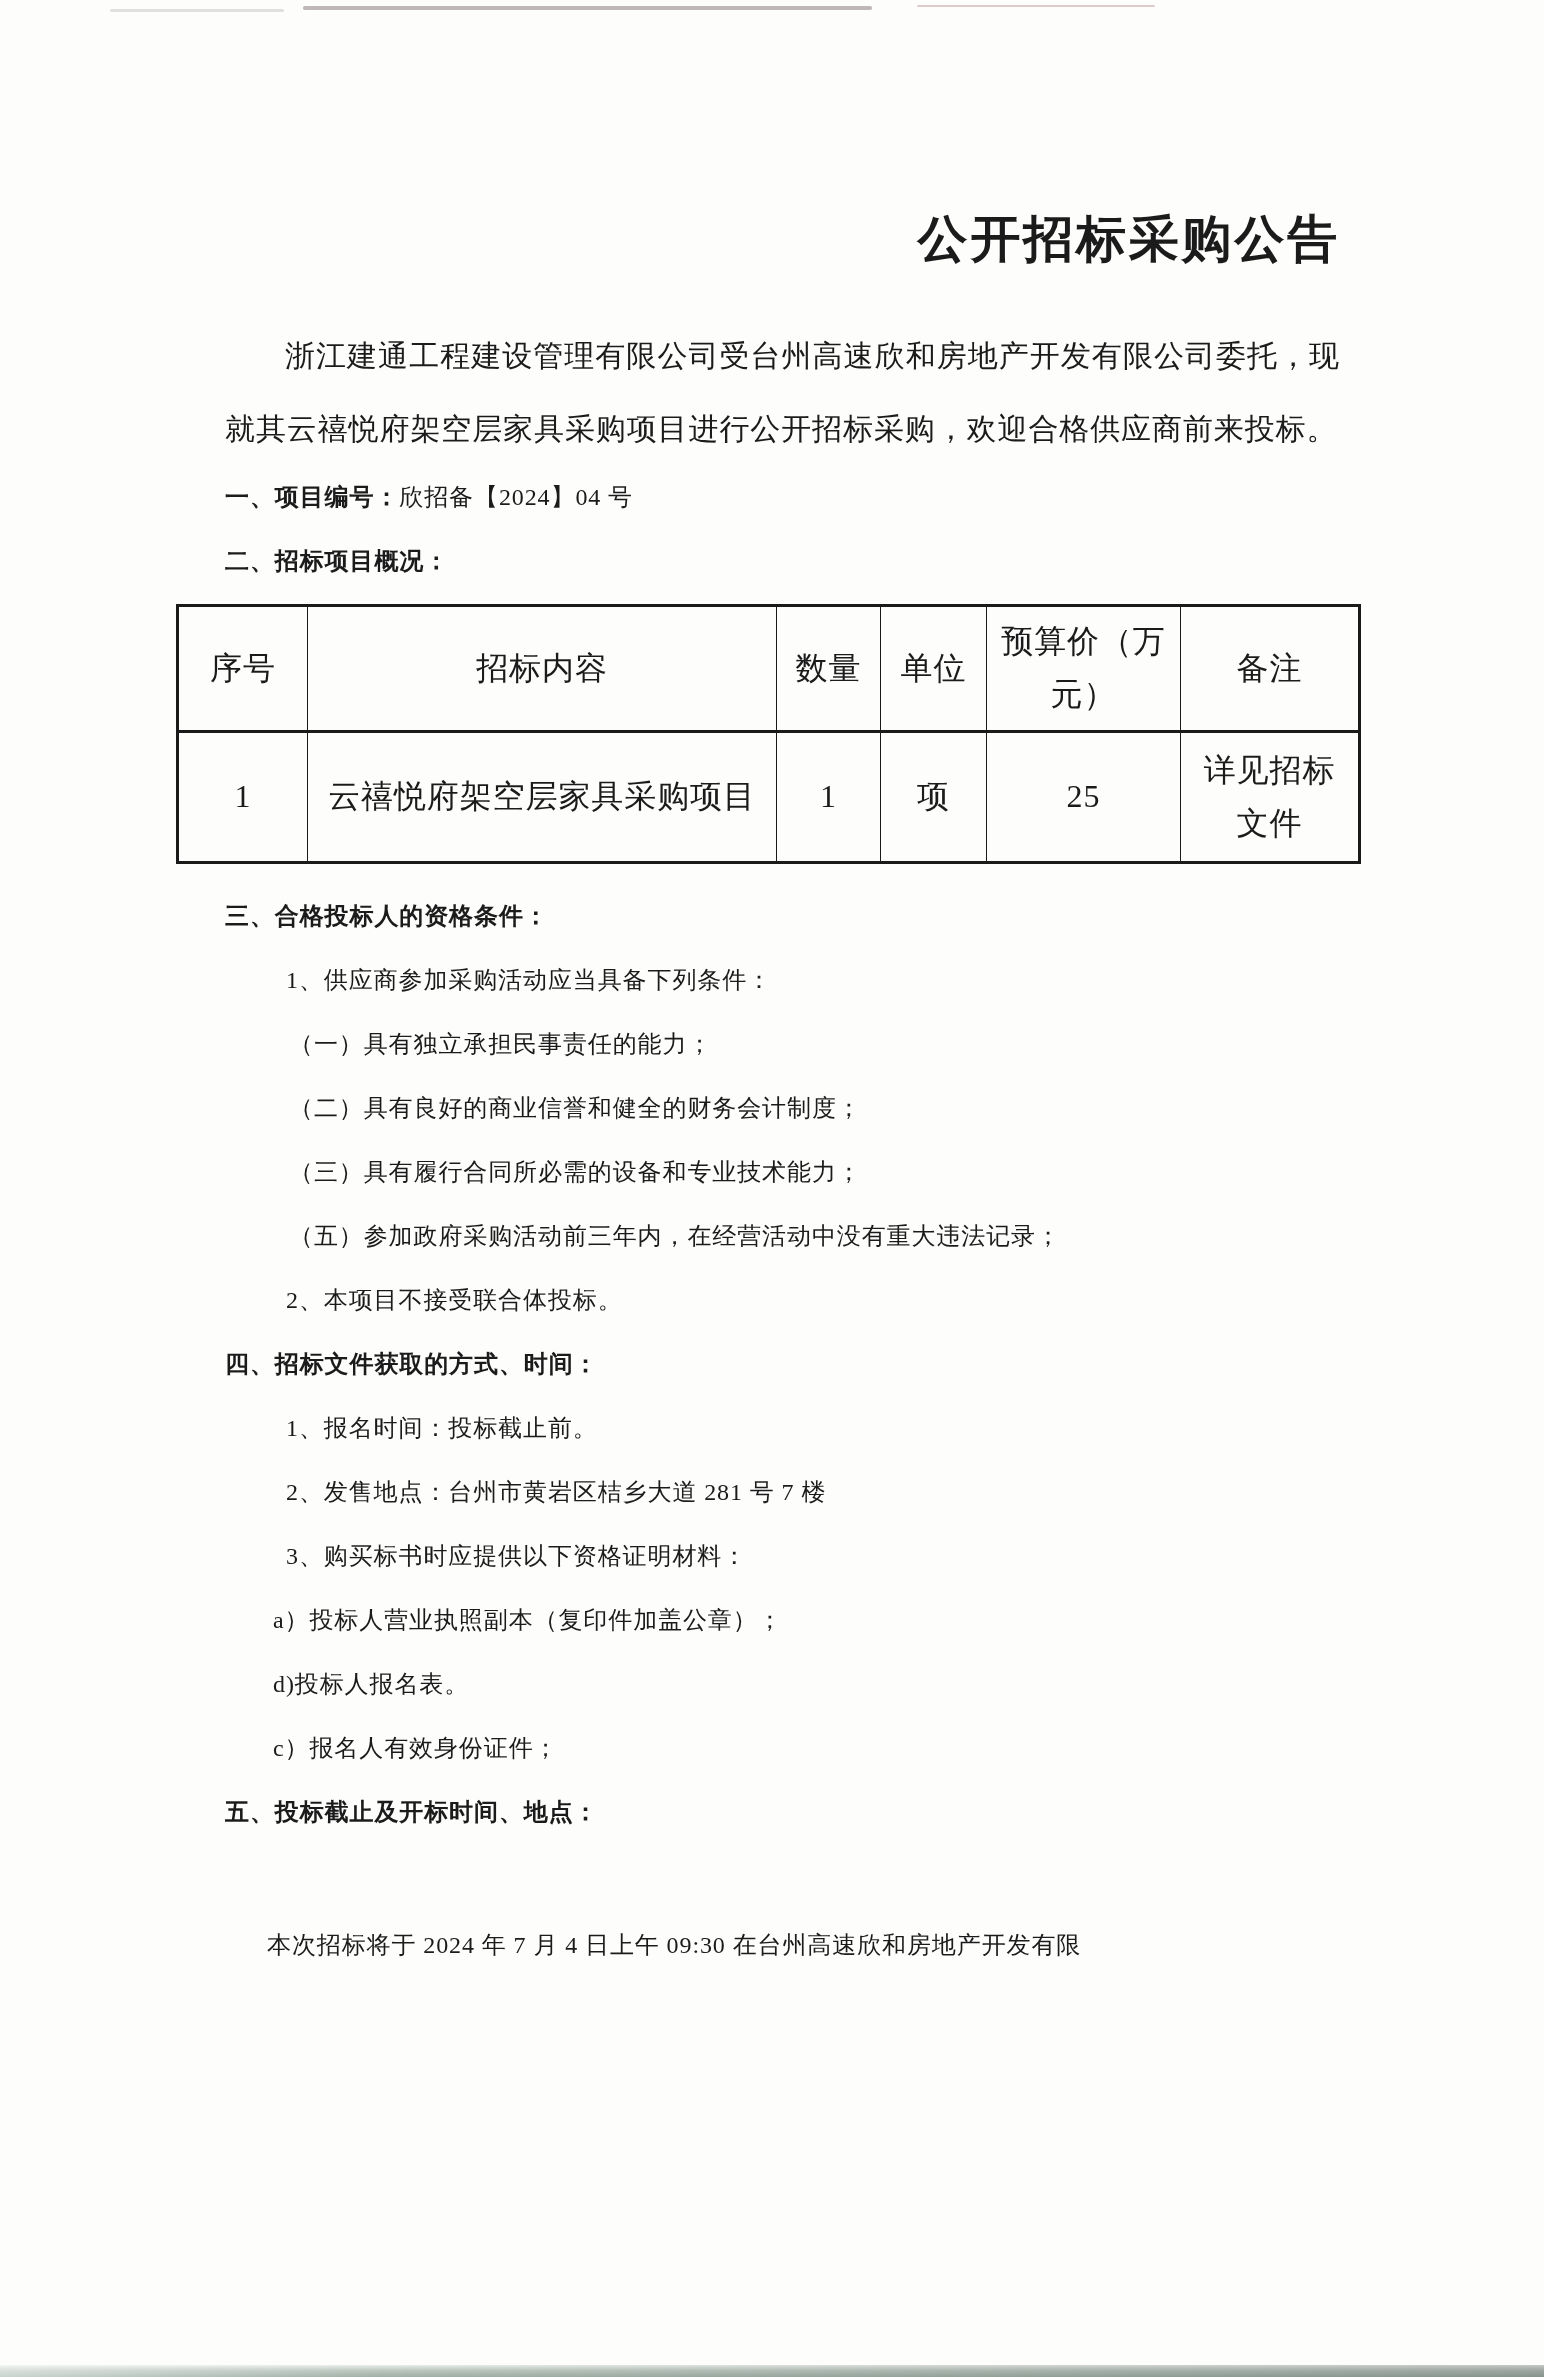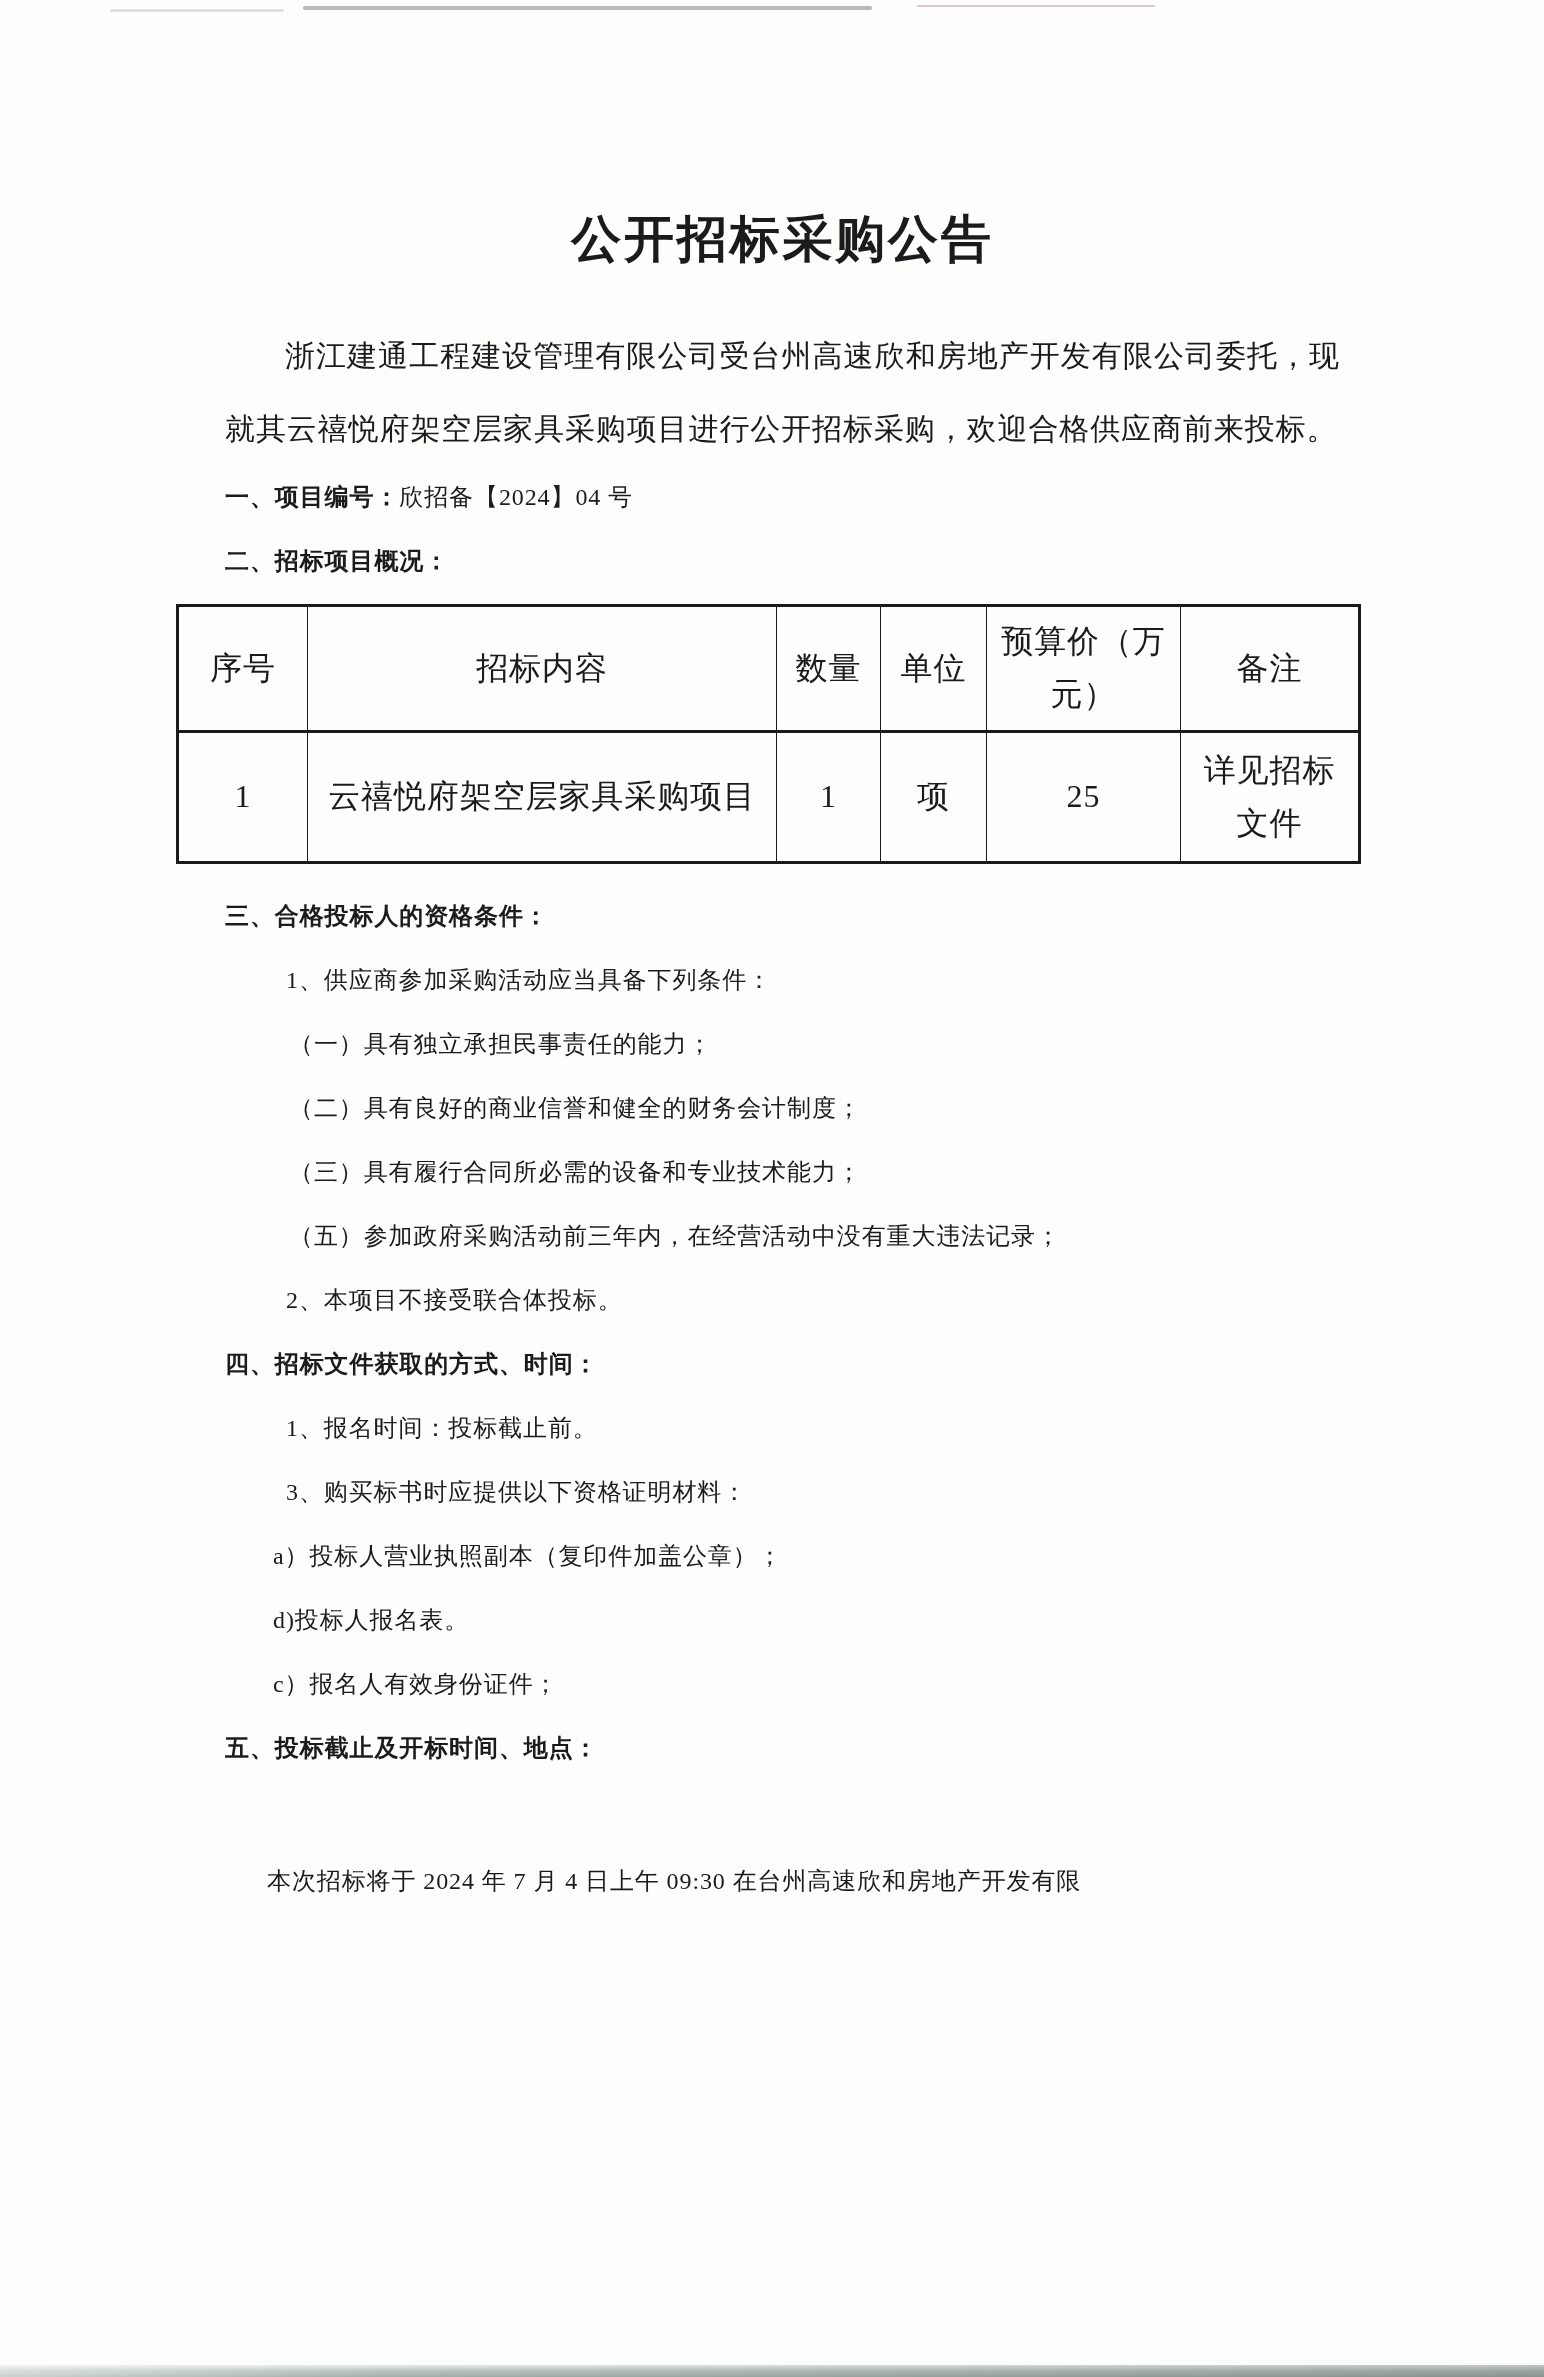--- a/index.html
+++ b/index.html
@@ -9,21 +9,21 @@
     margin:0 auto;
     background:#fdfdfc;
     color:#1b1b1b;
     font-family:"Liberation Serif","DejaVu Serif",serif;
     overflow:hidden;
   }
   .content { padding:0 205px 0 225px; }
 
   .doc-title {
     margin:211px 0 0 0;
-    text-align:center;
+    text-align:right;
     font-family:"Liberation Sans","DejaVu Sans",sans-serif;
     font-weight:700;
     font-size:50px;
     line-height:1.15;
     letter-spacing:2.8px;
   }
 
   .intro {
     margin:50px 0 0 0;
     font-size:30px;
@@ -145,20 +145,21 @@
     <div class="line indent-sub">1、供应商参加采购活动应当具备下列条件：</div>
     <div class="line indent-paren">（一）具有独立承担民事责任的能力；</div>
     <div class="line indent-paren">（二）具有良好的商业信誉和健全的财务会计制度；</div>
     <div class="line indent-paren">（三）具有履行合同所必需的设备和专业技术能力；</div>
     <div class="line indent-paren">（五）参加政府采购活动前三年内，在经营活动中没有重大违法记录；</div>
     <div class="line indent-sub">2、本项目不接受联合体投标。</div>
 
     <div class="line sec-head">四、招标文件获取的方式、时间：</div>
 
     <div class="line indent-sub">1、报名时间：投标截止前。</div>
+    <div class="line indent-sub">2、发售地点：台州市黄岩区桔乡大道 281 号 7 楼</div>
     <div class="line indent-sub">3、购买标书时应提供以下资格证明材料：</div>
     <div class="line indent-letter">a）投标人营业执照副本（复印件加盖公章）；</div>
     <div class="line indent-letter">d)投标人报名表。</div>
     <div class="line indent-letter">c）报名人有效身份证件；</div>
 
     <div class="line sec-head">五、投标截止及开标时间、地点：</div>
 
     <div class="line closing">本次招标将于 2024 年 7 月 4 日上午 09:30 在台州高速欣和房地产开发有限</div>
 
   </div>

